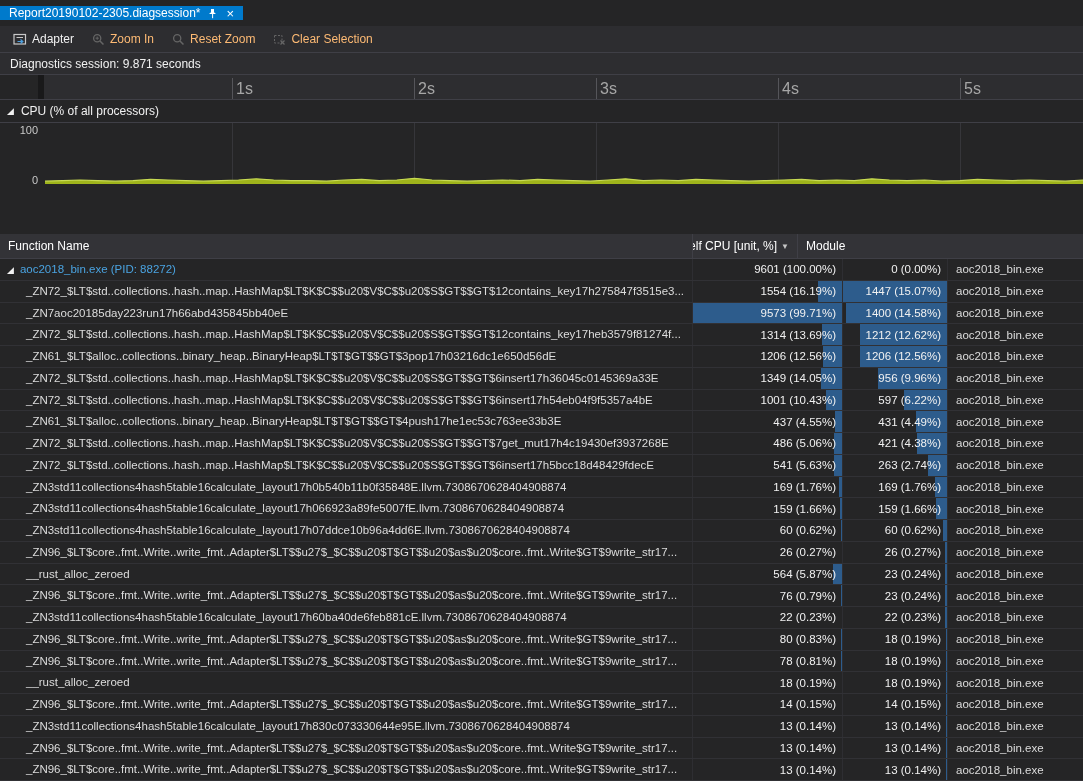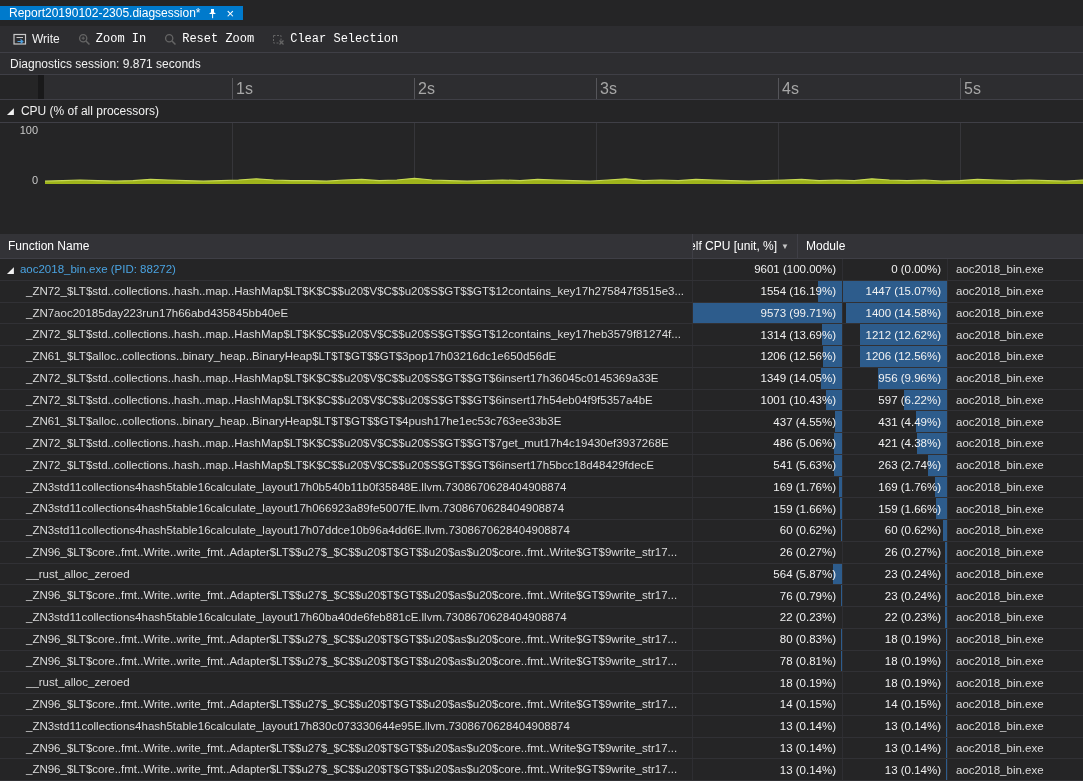--- a/index.html
+++ b/index.html
@@ -13,21 +13,21 @@
   }
 
   
   .tabbar { height:26px; background:#252526; display:flex; align-items:center; }
   .tab { background:#007acc; color:#fff; display:flex; align-items:center; gap:7px; padding:0 9px; }
   .tab .close { font-size:13px; line-height:1; margin-left:1px; cursor:default; }
 
   
   .toolbar { height:26px; background:#2d2d30; display:flex; align-items:stretch; padding-left:4px; color:#f1f1f1; }
   .tool { display:flex; align-items:center; gap:5px; padding:0 9px; }
-  .tool.disabled { color:#ffffff;font-family:Liberation Mono, monospace; }
+  .tool.disabled { color:#fdba74; }
 
   
   .session { height:22px; background:#2d2d30; border-top:1px solid #3f3f46; display:flex; align-items:center; padding-left:10px; color:#f1f1f1; }
 
   
   .ruler { height:25px; background:#2d2d30; border-top:1px solid #3f3f46; position:relative; overflow:hidden; }
   .corner { position:absolute; left:0; top:0; width:44px; height:100%; background:#252526; }
   .startmark { position:absolute; left:38px; top:0; width:6px; height:100%; background:#19191a; }
   .tick-line { position:absolute; top:3px; bottom:0; width:1px; background:#55555a; }
   .tick-label { position:absolute; top:5px; font-size:16px; color:#a6a6a6; }
@@ -84,21 +84,21 @@
   </div>
 </div>
 
 <div class="toolbar">
   <div class="tool">
     <svg width="14" height="13" viewBox="0 0 14 13">
       <rect x="1" y="1.5" width="11.5" height="9.5" fill="none" stroke="#c8c8c8" stroke-width="1.2"></rect>
       <path d="M3.5 4.5 h6.5" stroke="#c8c8c8" stroke-width="1"></path>
       <path d="M4.5 8.5 h5 M7.5 6.5 l2.3 2 -2.3 2" fill="none" stroke="#4ea1e0" stroke-width="1.2"></path>
     </svg>
-    <span>Write</span>
+    <span>Adapter</span>
   </div>
   <div class="tool disabled">
     <svg width="13" height="13" viewBox="0 0 13 13">
       <circle cx="5.2" cy="5.2" r="3.6" fill="none" stroke="#656565" stroke-width="1.3"></circle>
       <line x1="8" y1="8" x2="11.5" y2="11.5" stroke="#656565" stroke-width="1.5"></line>
       <line x1="3.6" y1="5.2" x2="6.8" y2="5.2" stroke="#656565" stroke-width="1"></line>
       <line x1="5.2" y1="3.6" x2="5.2" y2="6.8" stroke="#656565" stroke-width="1"></line>
     </svg>
     <span>Zoom In</span>
   </div>

